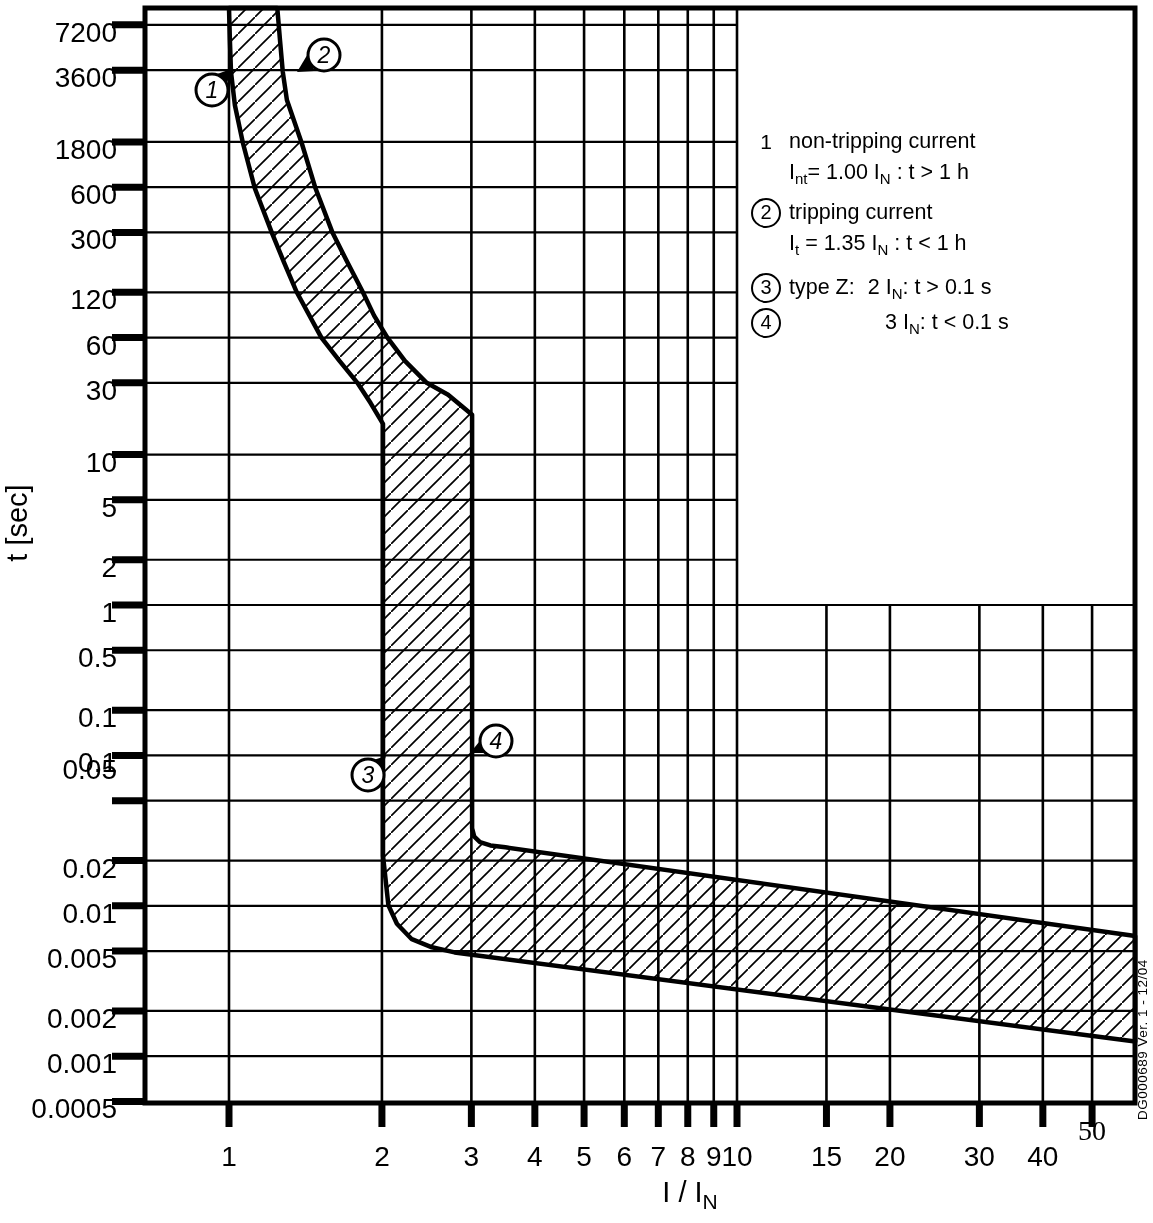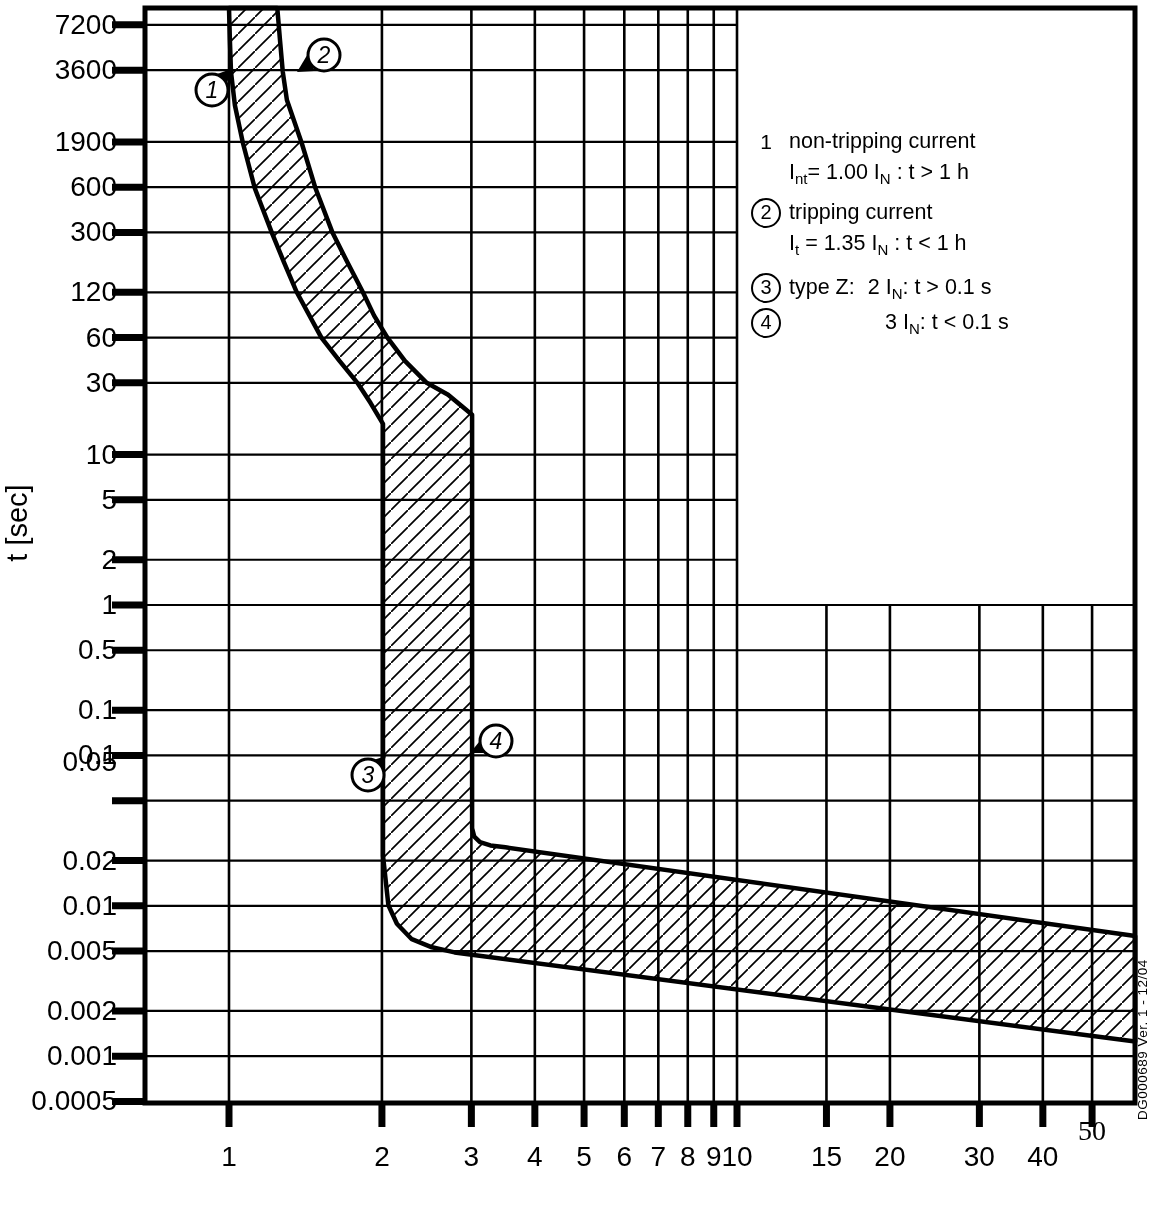--- a/index.html
+++ b/index.html
@@ -2,21 +2,21 @@
 <html><head>
 <meta charset="utf-8">
 <style>
   html,body{margin:0;padding:0;background:#fff;}
   #stage{
     position:relative;width:1153px;height:1223px;background:#fff;overflow:hidden;
     font-family:"Liberation Sans","DejaVu Sans",sans-serif;color:#000;
   }
   #plot{position:absolute;left:0;top:0;}
   .ticklabel{position:absolute;font-size:28px;line-height:32px;color:#000;white-space:nowrap;}
-  .ylab{left:0;width:117px;text-align:right;}
+  .ylab{left:0;width:117px;text-align:right;margin-top:8px;}
   .xlab{text-align:center;width:84px;}
   .axis-title{position:absolute;font-size:29px;color:#000;}
   #y-title{left:-52px;top:506px;width:140px;height:34px;text-align:center;transform:rotate(-90deg);}
   #x-title{left:590px;top:1176px;width:200px;text-align:center;}
   .subN{font-size:21px;vertical-align:-7px;}
   .legend{position:absolute;left:750px;top:30px;width:398px;height:330px;font-size:21.5px;line-height:27px;}
   .lg-title{padding-left:55px;}
   .lg-item{position:absolute;left:0;}
   .row{display:flex;align-items:center;height:31px;white-space:nowrap;}
   .mkcol{width:32px;display:flex;justify-content:center;flex:none;}
@@ -129,21 +129,21 @@
       <circle cx="368" cy="775" r="16" fill="#fff" stroke="#000" stroke-width="3"></circle>
       <text x="368" y="783" text-anchor="middle" font-size="23" font-style="italic" font-family="&quot;Liberation Sans&quot;,&quot;DejaVu Sans&quot;,sans-serif" fill="#000">3</text>
       <polygon points="470,753 488,731 492,753" fill="#000"></polygon>
       <circle cx="496" cy="741" r="16" fill="#fff" stroke="#000" stroke-width="3"></circle>
       <text x="496" y="749" text-anchor="middle" font-size="23" font-style="italic" font-family="&quot;Liberation Sans&quot;,&quot;DejaVu Sans&quot;,sans-serif" fill="#000">4</text>
     </svg>
 
   <div id="label-layer">
       <div class="ticklabel ylab" style="top: 8.85719px;">7200</div>
       <div class="ticklabel ylab" style="top: 54.1321px;">3600</div>
-      <div class="ticklabel ylab" style="top: 125.891px;">1900</div>
+      <div class="ticklabel ylab" style="top: 125.891px;">1800</div>
       <div class="ticklabel ylab" style="top: 171.166px;">600</div>
       <div class="ticklabel ylab" style="top: 216.441px;">300</div>
       <div class="ticklabel ylab" style="top: 276.291px;">120</div>
       <div class="ticklabel ylab" style="top: 321.566px;">60</div>
       <div class="ticklabel ylab" style="top: 366.841px;">30</div>
       <div class="ticklabel ylab" style="top: 438.6px;">10</div>
       <div class="ticklabel ylab" style="top: 483.875px;">5</div>
       <div class="ticklabel ylab" style="top: 543.725px;">2</div>
       <div class="ticklabel ylab" style="top: 589px;">1</div>
       <div class="ticklabel ylab" style="top: 634.275px;">0.5</div>
@@ -170,20 +170,23 @@
       <div class="ticklabel xlab" style="left: 847.923px; top: 1141px;">20</div>
       <div class="ticklabel xlab" style="left: 937.378px; top: 1141px;">30</div>
       <div class="ticklabel xlab" style="left: 1000.85px; top: 1141px;">40</div>
       <div class="ticklabel xlab" style="left: 1050.08px; top: 1115px; font-family: Liberation Serif, serif;">50</div>
     </div>
 
   <div id="y-title" class="axis-title">
     <span>t [sec]</span>
   </div>
 
+  <div id="x-title" class="axis-title">
+    <span>I / I</span><span class="subN">N</span>
+  </div>
 
   <div class="legend">
 
     <div class="lg-item" style="top:96px;">
       <div class="row">
         <span class="mkcol">
             <span class="mk-plain">1</span>
           </span>
         <span class="itext">non-tripping current</span>
       </div>

